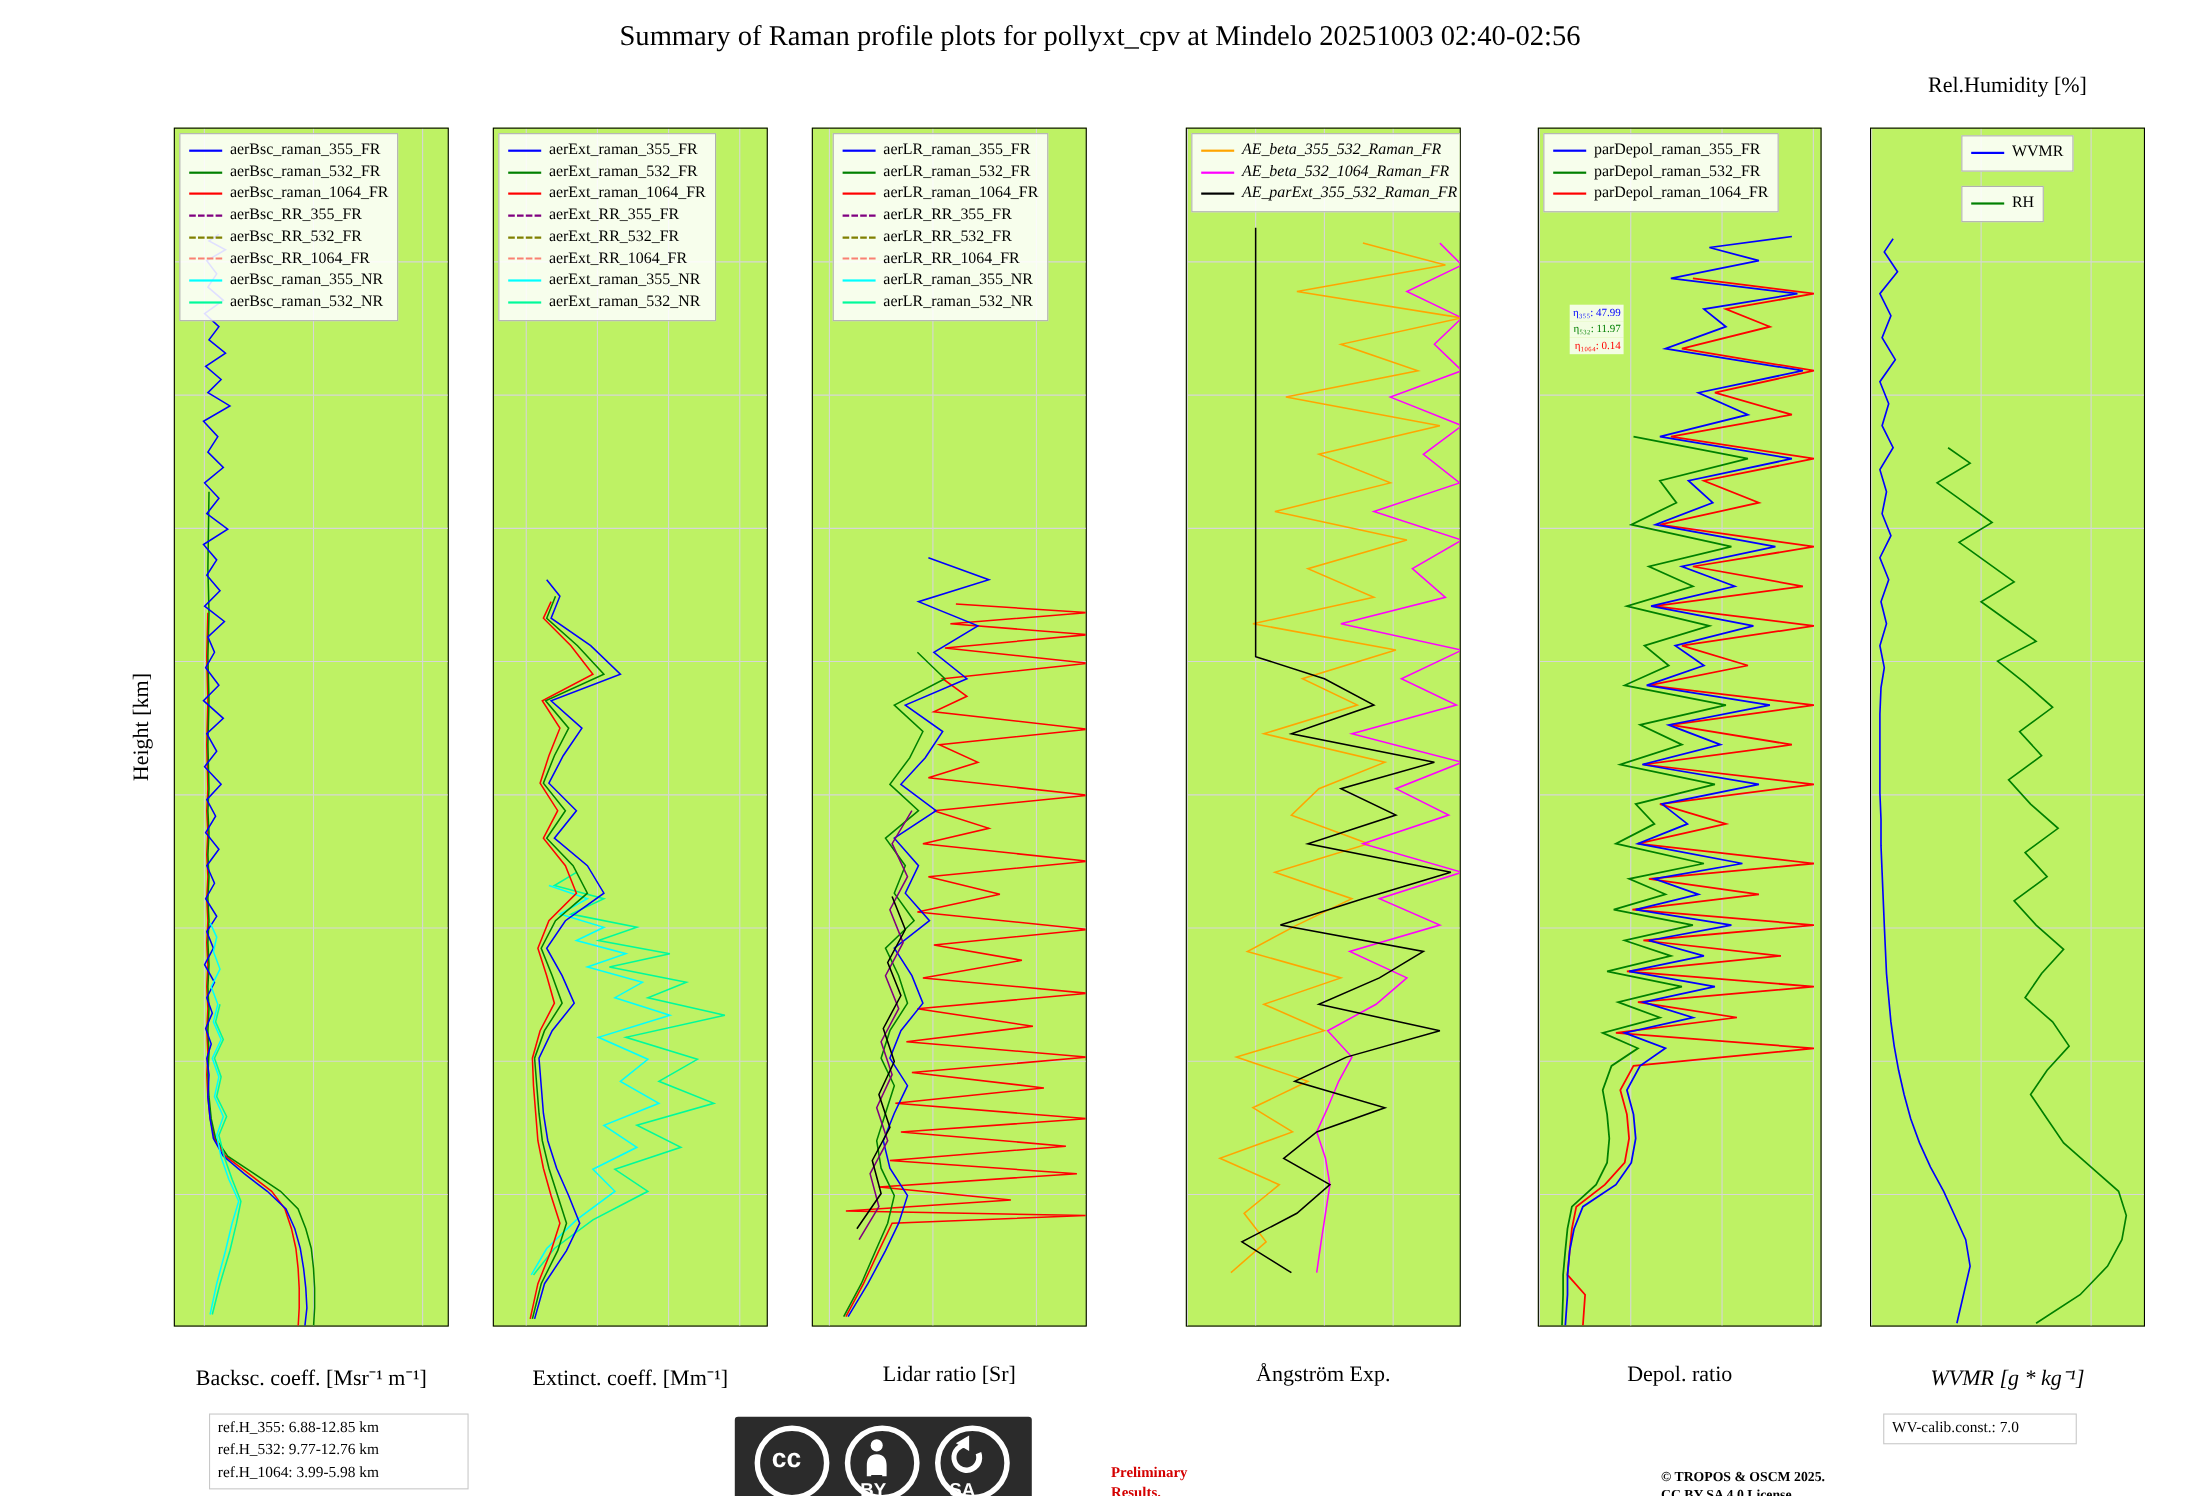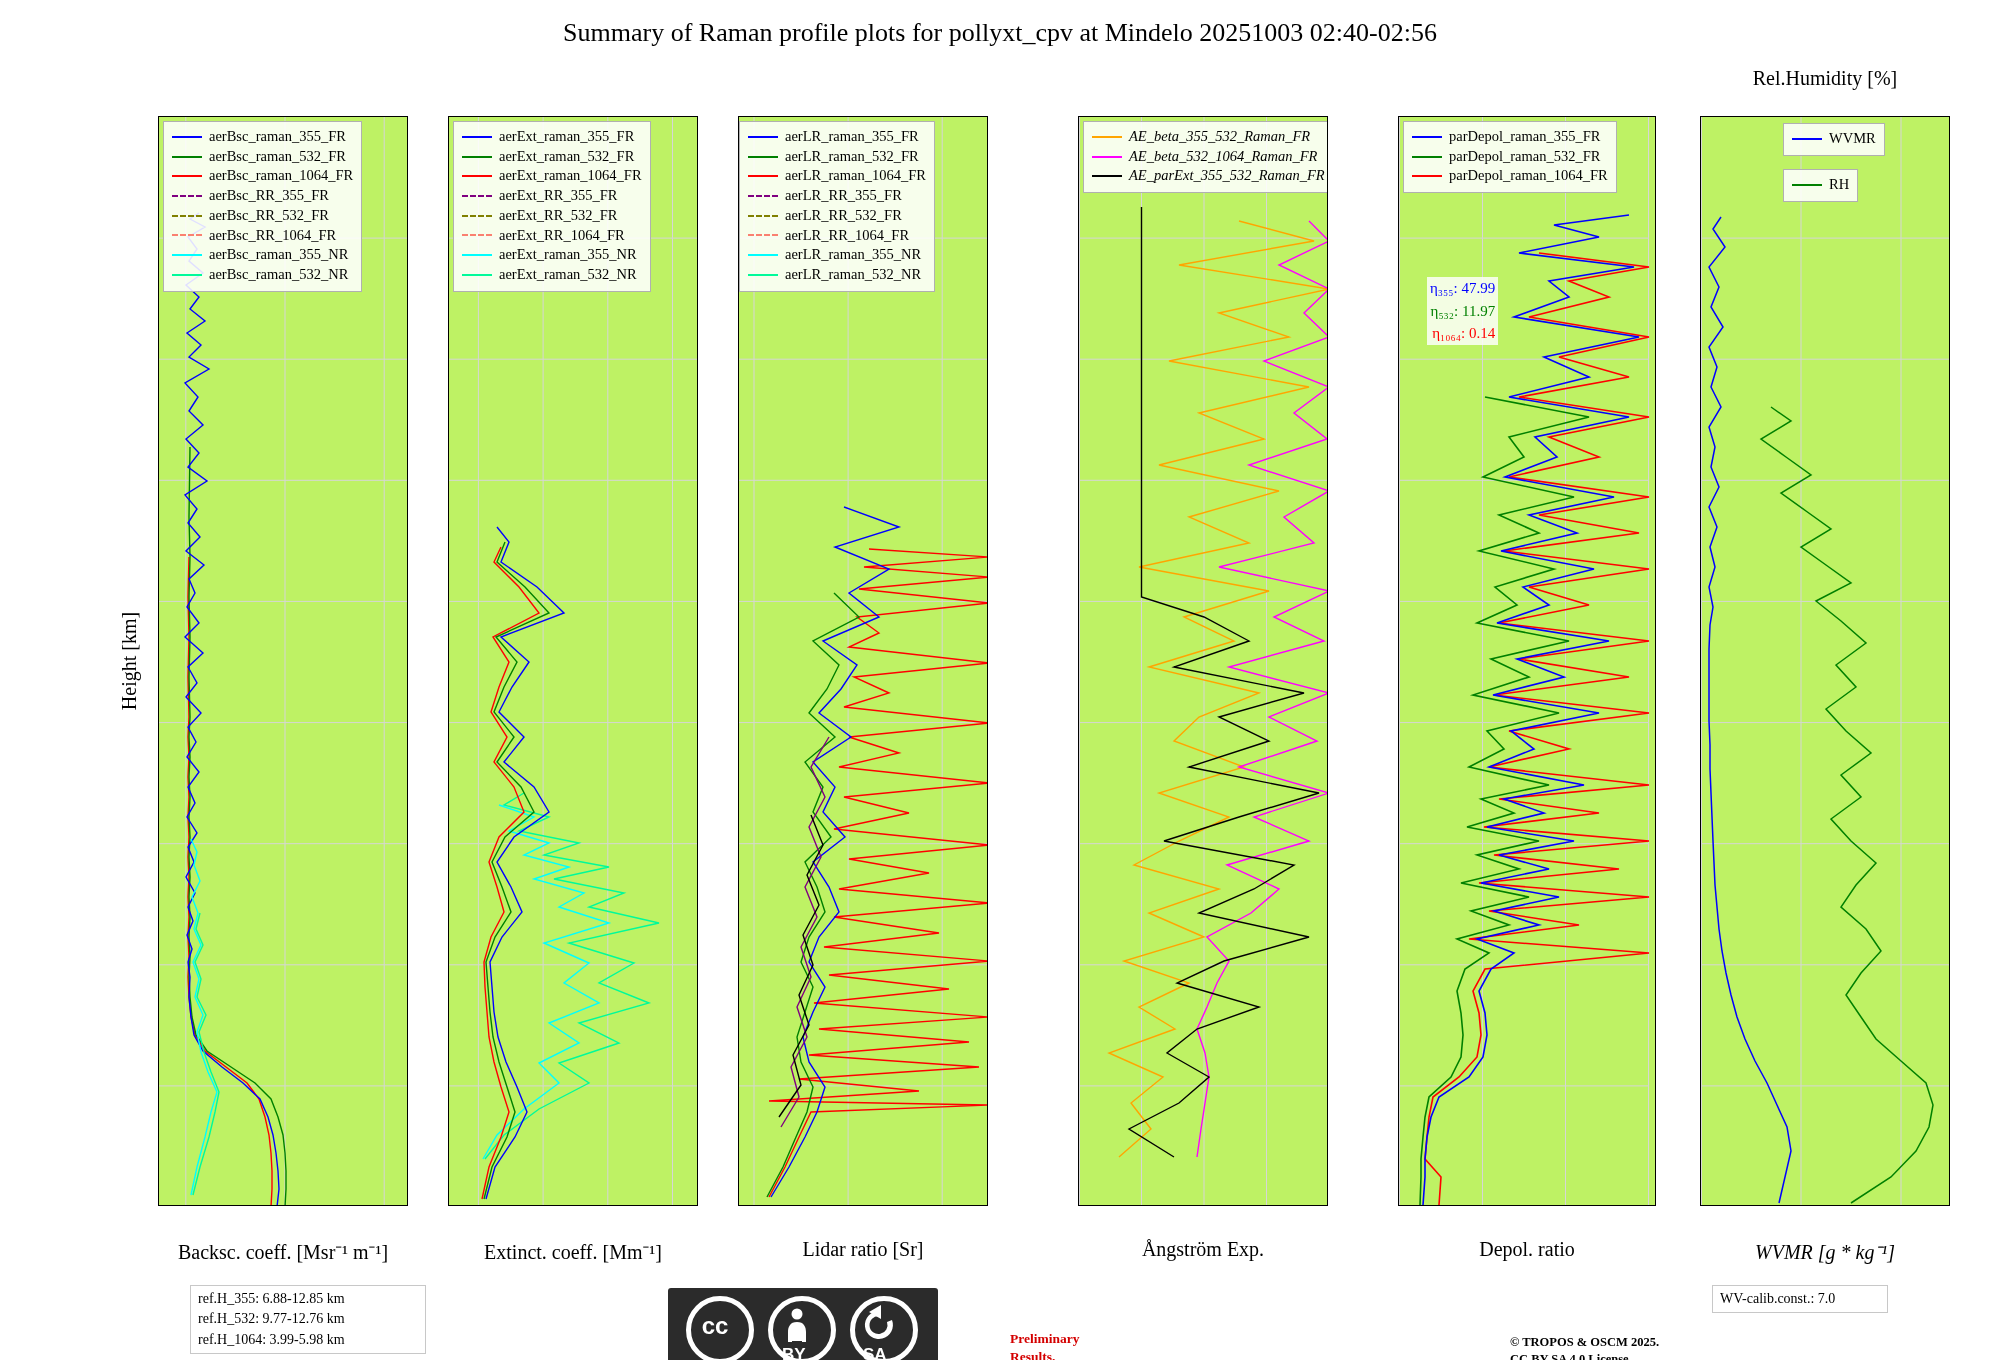--- a/index.html
+++ b/index.html
@@ -41,21 +41,21 @@
     font-size:20px;padding-bottom:26px;
   }
   .legend{
     position:absolute;z-index:20;background:rgba(255,255,255,0.88);
     border:1px solid #b0b0b0;padding:5px 8px 6px 8px;
     font-size:14.5px;line-height:1.36;
   }
   .legend .row{display:flex;align-items:center;white-space:nowrap;}
   .legend .swatch{width:30px;height:0;border-top-width:2px;margin-right:7px;flex:none;}
   .ann{
-    position:absolute;z-index:25;font-size:15px;line-height:1.5;
+    position:absolute;z-index:25;font-size:10px;line-height:1.5;
   }
   .ann .row{white-space:nowrap;padding:0 3px;}
   .footnote{
     position:absolute;font-size:14px;line-height:1.45;
     border:1px solid #c8c8c8;background:#fff;padding:3px 7px;
   }
   .prelim{position:absolute;color:#d40000;font-size:13.5px;font-weight:bold;line-height:1.3;}
   .copyright{position:absolute;font-size:12.5px;font-weight:bold;line-height:1.35;}
   .cc{
     position:absolute;left:668px;top:1288px;width:270px;height:78px;
@@ -255,21 +255,21 @@
         <line x1="0" y1="121.1" x2="250" y2="121.1"></line>
       </g>
       <g stroke-width="1.4" fill="none">
         <path stroke="#ff0000" d="M30,1080 L46,1050 L60,1020 L72,995 L250,988 L30,984 L180,974 L60,962 L240,950 L70,938 L230,925 L80,912 L250,900 L75,886 L210,872 L90,858 L250,844 L85,830 L200,816 L95,800 L250,786 L100,772 L190,756 L110,742 L250,728 L95,712 L170,696 L105,680 L250,666 L100,650 L160,636 L110,620 L250,606 L105,590 L150,576 L115,560 L250,546 L110,530 L140,516 L118,500 L250,486 L120,472 L250,460 L125,450 L250,440 L130,432"></path>
         <path stroke="#008000" d="M28,1080 L44,1050 L57,1020 L68,995 L74,970 L62,945 L58,920 L66,895 L74,870 L62,845 L70,820 L86,795 L78,770 L66,745 L92,720 L74,695 L84,670 L66,645 L96,620 L70,596 L88,572 L100,548 L74,524 L120,500 L95,476"></path>
         <path stroke="#0000ff" d="M32,1080 L50,1050 L66,1020 L78,995 L86,970 L70,945 L64,920 L74,895 L86,870 L70,845 L80,820 L100,795 L90,770 L74,745 L106,720 L84,695 L96,670 L74,645 L112,620 L80,596 L102,572 L118,548 L84,524 L140,500 L110,476 L150,452 L96,430 L160,410 L105,390"></path>
         <path stroke="#800080" d="M42,1010 L60,980 L52,950 L68,920 L58,890 L72,860 L62,830 L78,800 L66,770 L82,740 L70,710 L86,680 L72,650 L90,620"></path>
         <path stroke="#000000" d="M40,1000 L62,968 L54,938 L70,908 L60,878 L74,848 L64,818 L80,788 L68,758 L84,728 L72,698"></path>
       </g>
     </svg>
-    <div class="legend" style="left:0;top:4px;">
+    <div class="legend" style="left:18px;top:4px;">
       <div class="row">
           <span class="swatch" style="border-top-style:solid;border-top-color:#0000ff;"></span>
           <span>aerLR_raman_355_FR</span>
         </div>
       <div class="row">
           <span class="swatch" style="border-top-style:solid;border-top-color:#008000;"></span>
           <span>aerLR_raman_532_FR</span>
         </div>
       <div class="row">
           <span class="swatch" style="border-top-style:solid;border-top-color:#ff0000;"></span>

